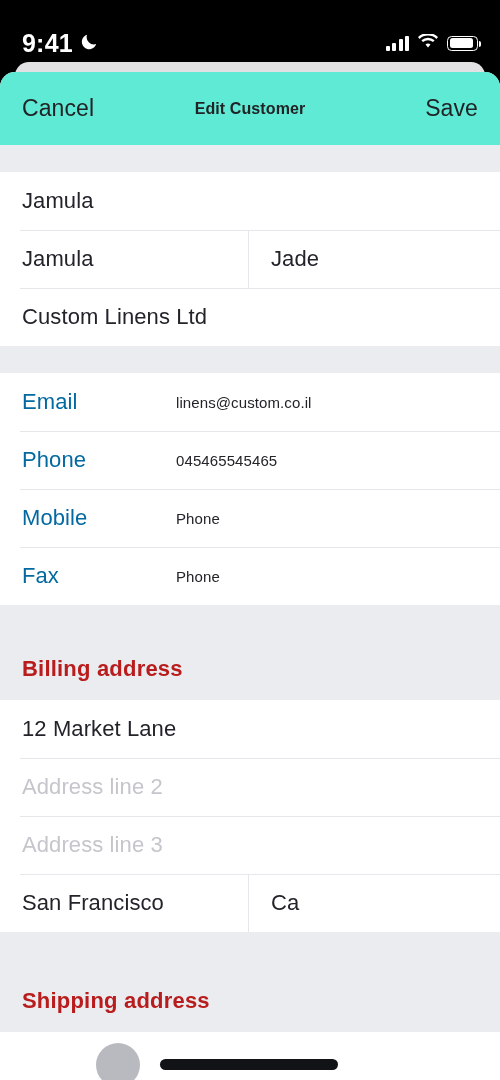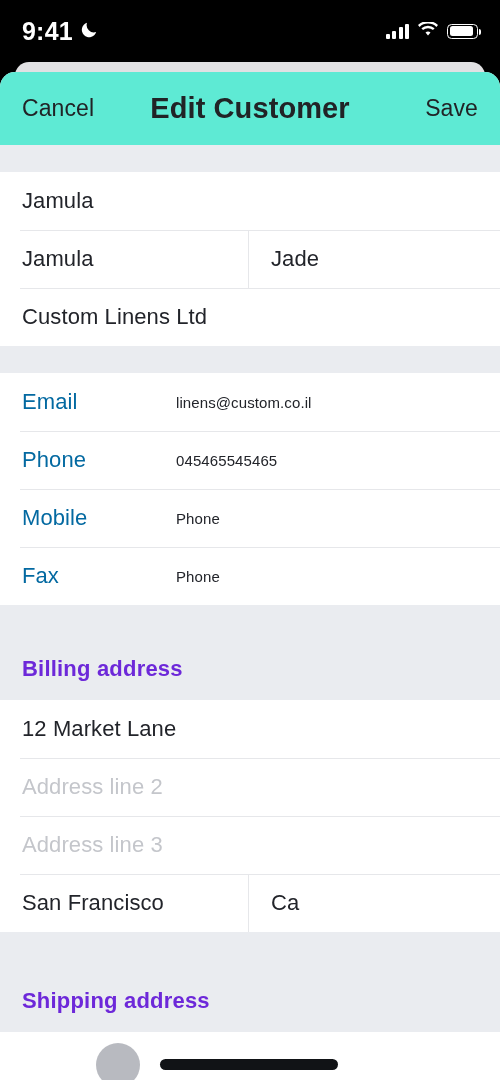--- a/index.html
+++ b/index.html
@@ -6,21 +6,21 @@
   html, body {
     width:500px; height:1080px;
     background:#000;
     font-family:"Liberation Sans", sans-serif;
     overflow:hidden;
   }
   #screen { position:relative; width:500px; height:1080px; background:#000; overflow:hidden; }
 
   
   .statusbar {
-    position:absolute; top:0; left:0; width:500px; height:62px;
+    position:absolute; top:12px; left:0; width:500px; height:62px;
     display:flex; align-items:center; justify-content:space-between;
     padding:0 22px; color:#fff;
   }
   .sb-left { display:flex; align-items:center; gap:7px; }
   .sb-time { font-size:25px; font-weight:700; letter-spacing:.2px; line-height:1; }
   .moon-icon { display:block; }
   .sb-right { display:flex; align-items:center; gap:9px; }
   .bars { display:flex; align-items:flex-end; gap:2.5px; height:15px; }
   .bars i { display:block; width:4px; background:#fff; border-radius:1px; }
   .bars i:nth-child(1){ height:5px; }
@@ -50,21 +50,21 @@
     display:flex; align-items:center; background:#5eead4;
     padding:0 22px;
   }
   .nav-btn {
     font-size:23px; color:#212326; letter-spacing:.1px;
     background:none; border:none; font-family:inherit; cursor:pointer;
     padding:0; white-space:nowrap;
   }
   .nav-title {
     position:absolute; left:0; right:0; text-align:center;
-    font-size:29px; color:#212326; font-weight:600; letter-spacing:.1px;
+    font-size:16px; color:#212326; font-weight:600; letter-spacing:.1px;
     pointer-events:none;
   }
   .nav-spacer { flex:1; }
 
   
   .gap { width:500px; background:#eaecf0; }
   .gap-sm { height:27px; }
 
   .group { background:#fff; width:500px; }
   .row {
@@ -97,21 +97,21 @@
   }
   .val { font-size:15px; color:#22242a; letter-spacing:.1px; }
 
   
   .sec-head {
     width:500px; background:#eaecf0;
     height:95px; display:flex; align-items:flex-end;
     padding:0 0 18px 22px;
   }
   .sec-head-title {
-    font-size:22px; font-weight:700; color:#6d28d9; letter-spacing:.2px;
+    font-size:22px; font-weight:700; color:#b91c1c; letter-spacing:.2px;
   }
   .sec-head-tall { height:100px; }
 
   
   .home-ind {
     position:absolute; left:160px; top:1059px; width:178px; height:11px;
     background:#111316; border-radius:6px; z-index:40;
   }
   .touch-cursor {
     position:absolute; left:96px; top:1043px; width:44px; height:44px;

